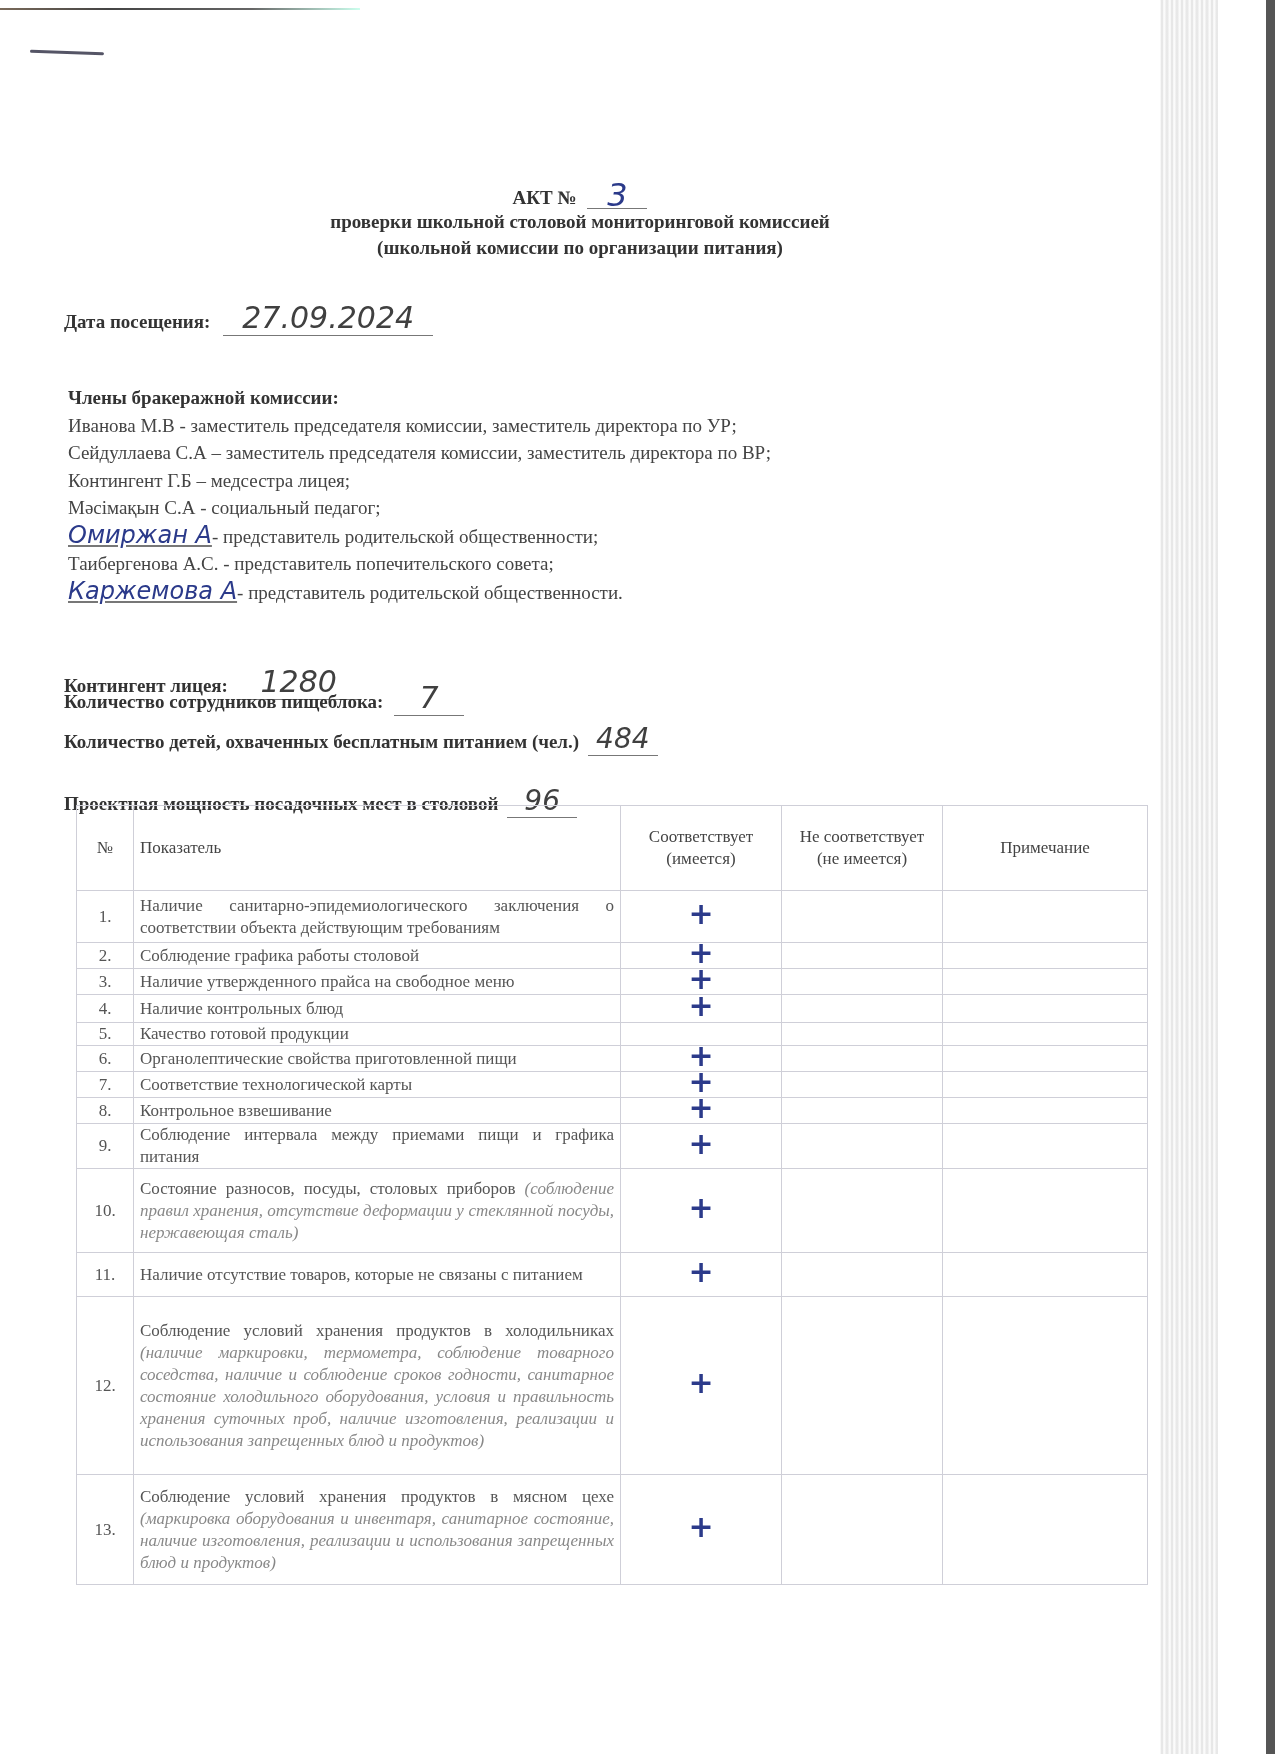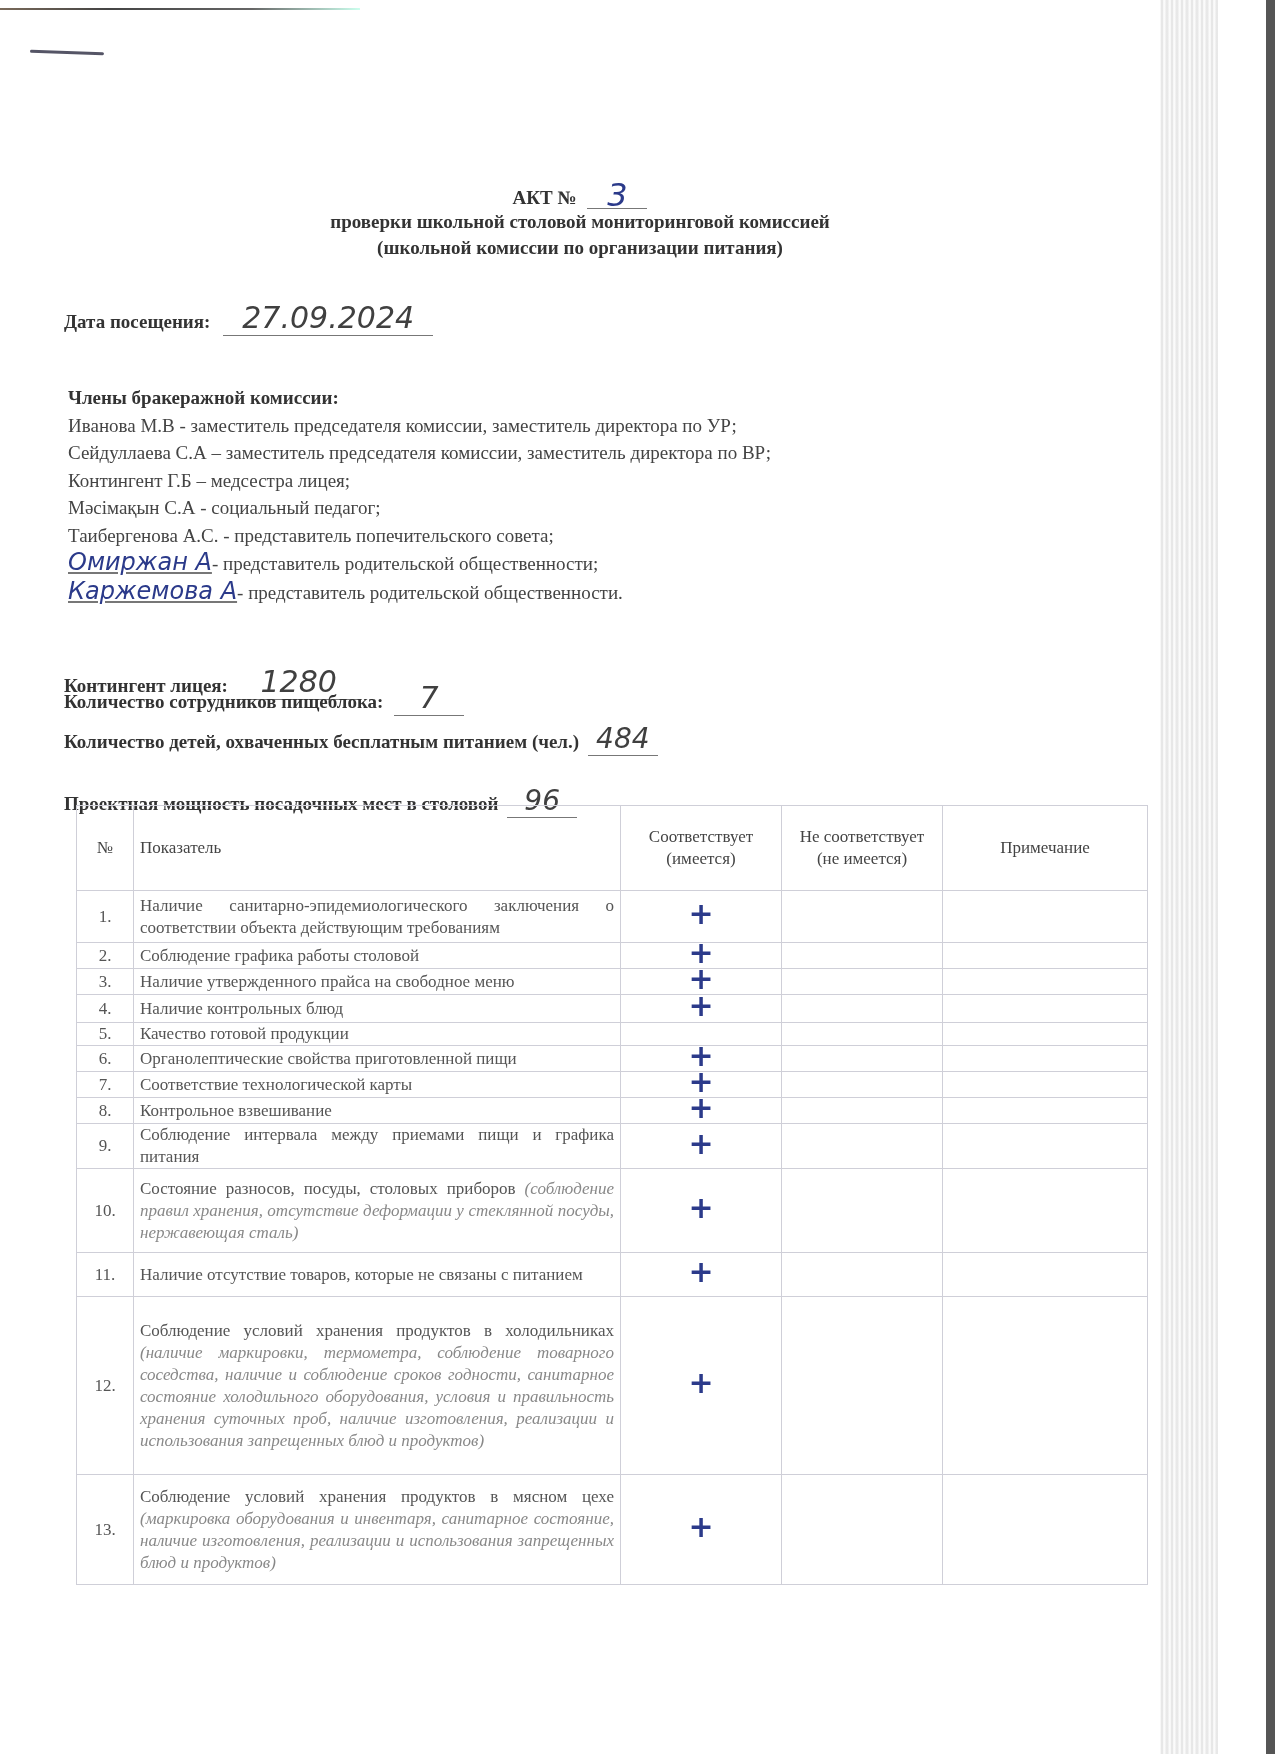--- a/index.html
+++ b/index.html
@@ -59,22 +59,22 @@
   <span>Дата посещения:</span>
   <span class="hand" style="width:210px;font-size:30px;margin-left:8px;">27.09.2024</span>
 </div>
 
 <div class="members">
   <div class="head">Члены бракеражной комиссии:</div>
   <div><span>Иванова М.В</span><span> - заместитель председателя комиссии, заместитель директора по УР;</span></div>
   <div><span>Сейдуллаева С.А</span><span> – заместитель председателя комиссии, заместитель директора по ВР;</span></div>
   <div><span>Контингент Г.Б</span><span> – медсестра лицея;</span></div>
   <div><span>Мәсімақын С.А</span><span> - социальный педагог;</span></div>
+  <div><span class="hand-name">Омиржан А</span><span>- представитель родительской общественности;</span></div>
   <div><span>Таибергенова А.С.</span><span> - представитель попечительского совета;</span></div>
-  <div><span class="hand-name">Омиржан А</span><span>- представитель родительской общественности;</span></div>
   <div><span class="hand-name">Каржемова А</span><span>- представитель родительской общественности.</span></div>
 </div>
 
 <div class="field-line" style="top:664px;">
   <span>Контингент лицея:</span>
   <span class="hand" style="width:120px;font-size:30px;margin-left:6px;">1280</span>
 </div>
 <div class="field-line" style="top:680px;">
   <span>Количество сотрудников пищеблока:</span>
   <span class="hand" style="width:70px;font-size:30px;margin-left:6px;">7</span>

